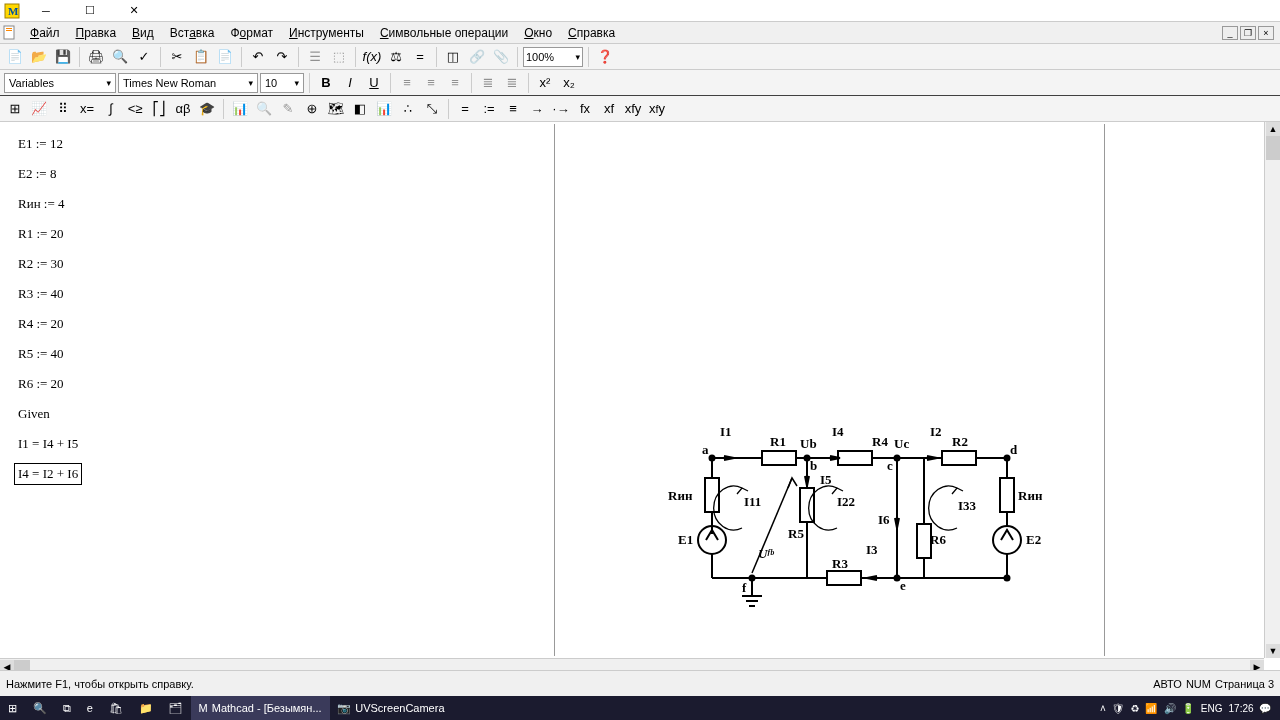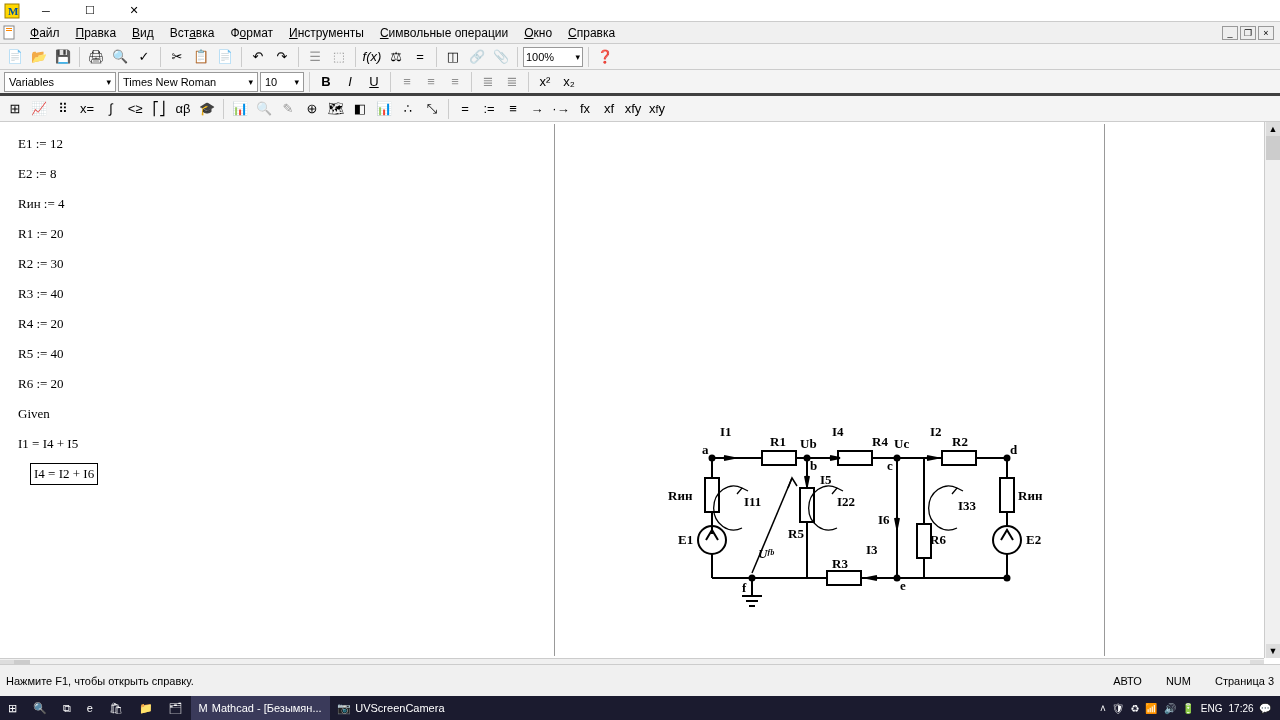--- a/index.html
+++ b/index.html
@@ -17,21 +17,21 @@
 .menu-item u { text-decoration: underline; }
 .mdi-controls { margin-left: auto; display: flex; gap: 2px; padding-right: 4px; }
 .mdi-btn { width: 16px; height: 14px; font-size: 9px; display: flex; align-items: center; justify-content: center; border: 1px solid #999; background: #eee; cursor: pointer; }
 
 .toolbar { height: 26px; display: flex; align-items: center; padding: 2px 4px; gap: 2px; background: #f4f4f4; border-bottom: 1px solid #ccc; }
 .tb-btn { width: 22px; height: 22px; display: flex; align-items: center; justify-content: center; border: 1px solid transparent; font-size: 13px; cursor: pointer; }
 .tb-sep { width: 1px; height: 20px; background: #ccc; margin: 0 3px; }
 .zoom-combo { width: 60px; height: 20px; font-size: 11px; border: 1px solid #999; background: #fff; padding: 0 2px; display: flex; align-items: center; justify-content: space-between; }
 .zoom-combo::after { content: '▾'; font-size: 9px; }
 
-.format-bar { height: 26px; display: flex; align-items: center; padding: 2px 4px; gap: 2px; background: #f4f4f4; border-bottom: 3px solid #404040; }
+.format-bar { height: 26px; display: flex; align-items: center; padding: 2px 4px; gap: 2px; background: #f4f4f4; border-bottom: 1px solid #404040; }
 .combo { height: 20px; font-size: 11px; border: 1px solid #999; background: #fff; padding: 0 4px; display: flex; align-items: center; }
 .combo::after { content: '▾'; font-size: 9px; margin-left: auto; padding-left: 4px; }
 .style-combo { width: 112px; }
 .font-combo { width: 140px; }
 .size-combo { width: 44px; }
 
 .tool-row3 { height: 26px; display: flex; align-items: center; padding: 2px 4px; gap: 2px; background: #f4f4f4; border-bottom: 1px solid #ccc; }
 
 .workspace { position: absolute; top: 122px; left: 0; right: 0; bottom: 46px; background: #fff; overflow: hidden; }
 .vscroll { position: absolute; right: 0; top: 0; width: 16px; bottom: 16px; background: #f0f0f0; border-left: 1px solid #ccc; }
@@ -39,26 +39,26 @@
 .vscroll .arrow { position: absolute; width: 14px; height: 14px; left: 1px; font-size: 9px; display: flex; align-items: center; justify-content: center; background: #ddd; }
 .hscroll { position: absolute; bottom: 0; left: 0; right: 16px; height: 16px; background: #f0f0f0; border-top: 1px solid #ccc; }
 .hscroll .arrow { position: absolute; width: 14px; height: 14px; top: 1px; font-size: 9px; display: flex; align-items: center; justify-content: center; background: #ddd; }
 .hscroll-thumb { position: absolute; left: 14px; width: 16px; height: 14px; top: 1px; background: #ccc; }
 
 .doc-area { position: absolute; left: 2px; top: 2px; right: 18px; bottom: 18px; }
 .page-divider { position: absolute; left: 552px; top: 0; bottom: 0; width: 1px; background: #999; }
 .page-right-edge { position: absolute; left: 1102px; top: 0; bottom: 0; width: 1px; background: #999; }
 
 .eq { position: absolute; font-family: 'Times New Roman', serif; font-size: 13px; white-space: nowrap; }
-.eq-box { border: 1px solid #000; padding: 2px 3px; margin-left: 16px; }
+.eq-box { border: 1px solid #000; padding: 2px 3px; }
 
 .circuit { position: absolute; left: 660px; top: 294px; width: 400px; height: 200px; text-align: right; }
 
-.status-bar { position: absolute; bottom: 24px; left: 0; right: 0; height: 32px; background: #f0f0f0; border-top: 1px solid #ccc; font-size: 11px; display: flex; align-items: center; padding: 0 6px; }
-.status-right { margin-left: auto; display: flex; gap: 24px; }
+.status-bar { position: absolute; bottom: 24px; left: 0; right: 0; height: 26px; background: #f0f0f0; border-top: 1px solid #ccc; font-size: 11px; display: flex; align-items: center; padding: 0 6px; }
+.status-right { margin-left: auto; display: flex; gap: 4px; }
 
 .taskbar { position: absolute; bottom: 0; left: 0; right: 0; height: 24px; background: #1b1b2f; display: flex; align-items: center; font-size: 11px; color: #fff; }
 .task-btn { height: 24px; padding: 0 8px; display: flex; align-items: center; gap: 4px; cursor: pointer; }
 .task-btn.active { background: #3a3a5a; }
 .tray { margin-left: auto; display: flex; align-items: center; gap: 6px; padding-right: 8px; }
 .tray-item { font-size: 10px; }
 
 svg text { font-family: 'Times New Roman', serif; font-weight: bold; }
 </style>
 </head>

